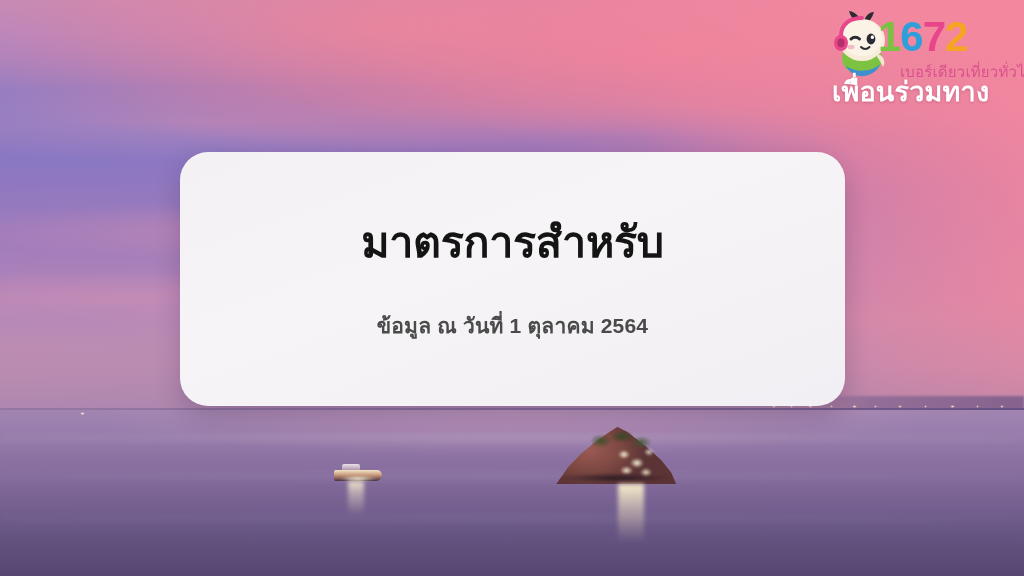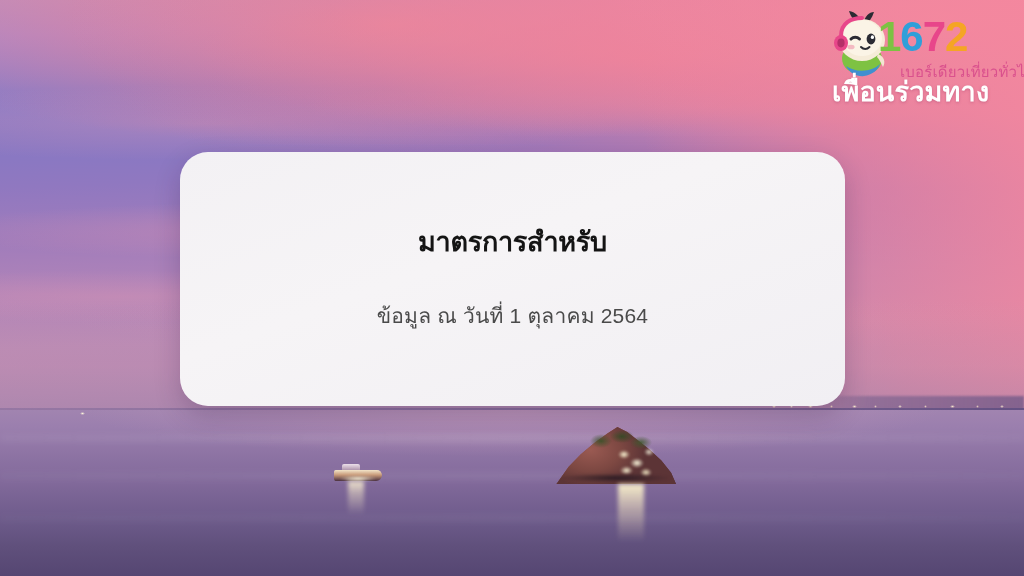--- a/index.html
+++ b/index.html
@@ -189,34 +189,34 @@
     background: linear-gradient(160deg, #f3f1f4 0%, #f6f4f6 42%, #f1eff3 100%);
     border-radius: 28px;
     box-shadow: 0 10px 26px rgba(40,20,60,0.22);
     display: flex;
     flex-direction: column;
     align-items: center;
     justify-content: center;
   }
   .card-title {
     color: #141414;
-    font-size: 27px;
+    font-size: 43px;
     font-weight: bold;
     line-height: 1.25;
     text-align: right;
     letter-spacing: -0.3px;
     margin: 0;
     padding: 0 20px;
   }
   .card-title .tline { display: block; }
   .card-subtitle {
     margin-top: 40px;
     color: #4a4a4a;
     font-size: 21px;
-    font-weight: normal;
+    font-weight: bold;
     text-align: center;
     letter-spacing: 0.2px;
   }
 
   
   .logo {
     position: absolute;
     right: 14px;
     top: 4px;
     width: 190px;

